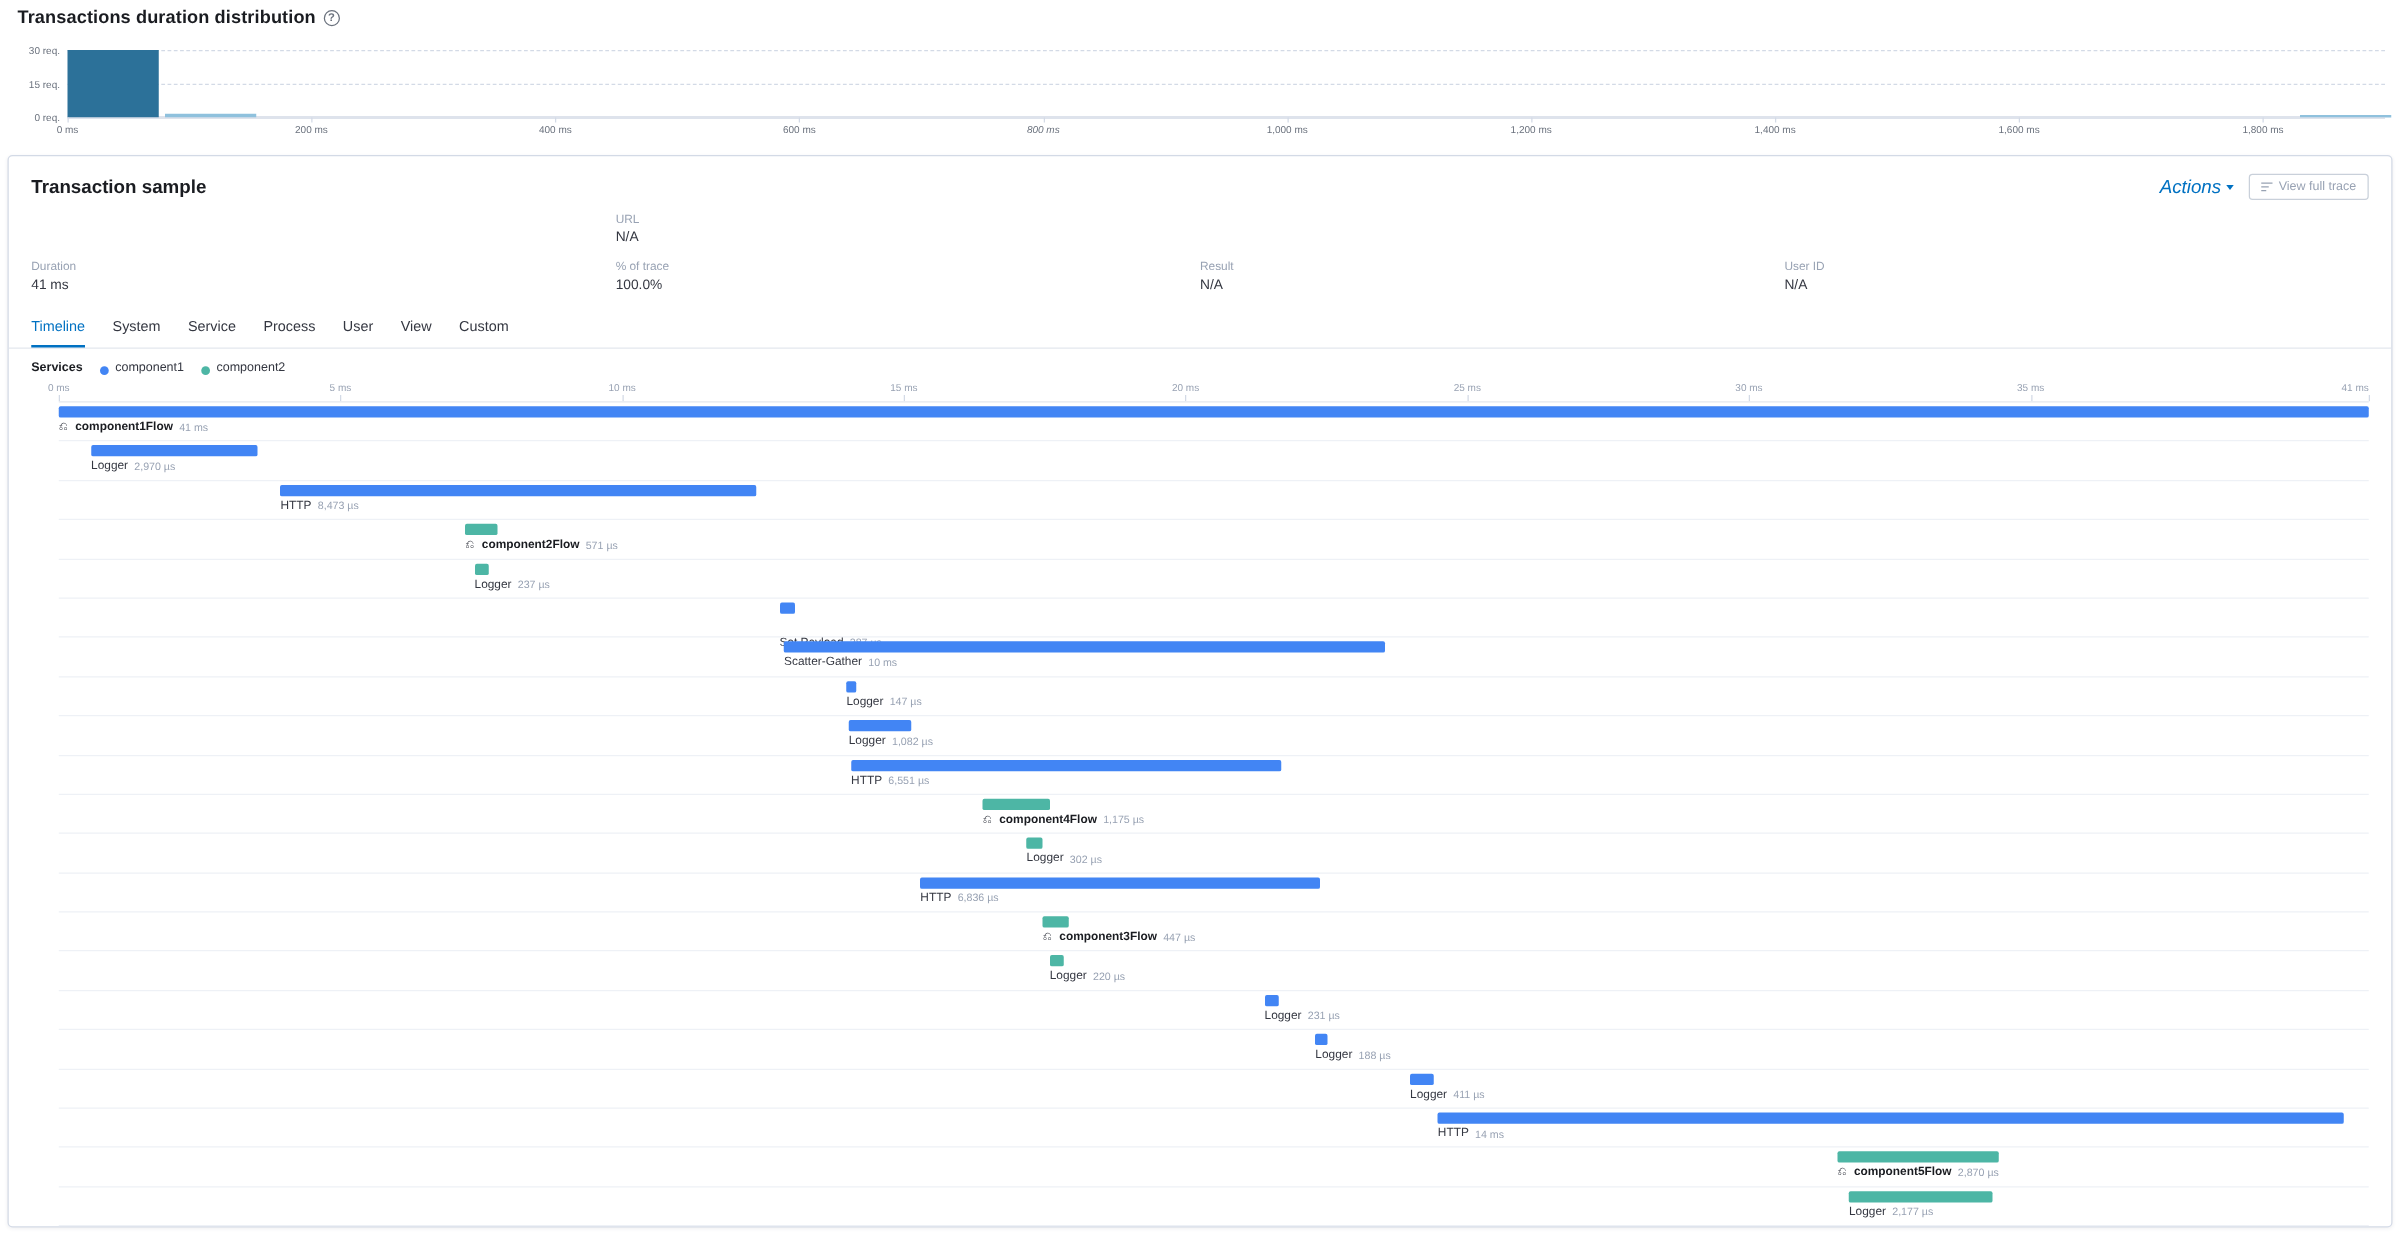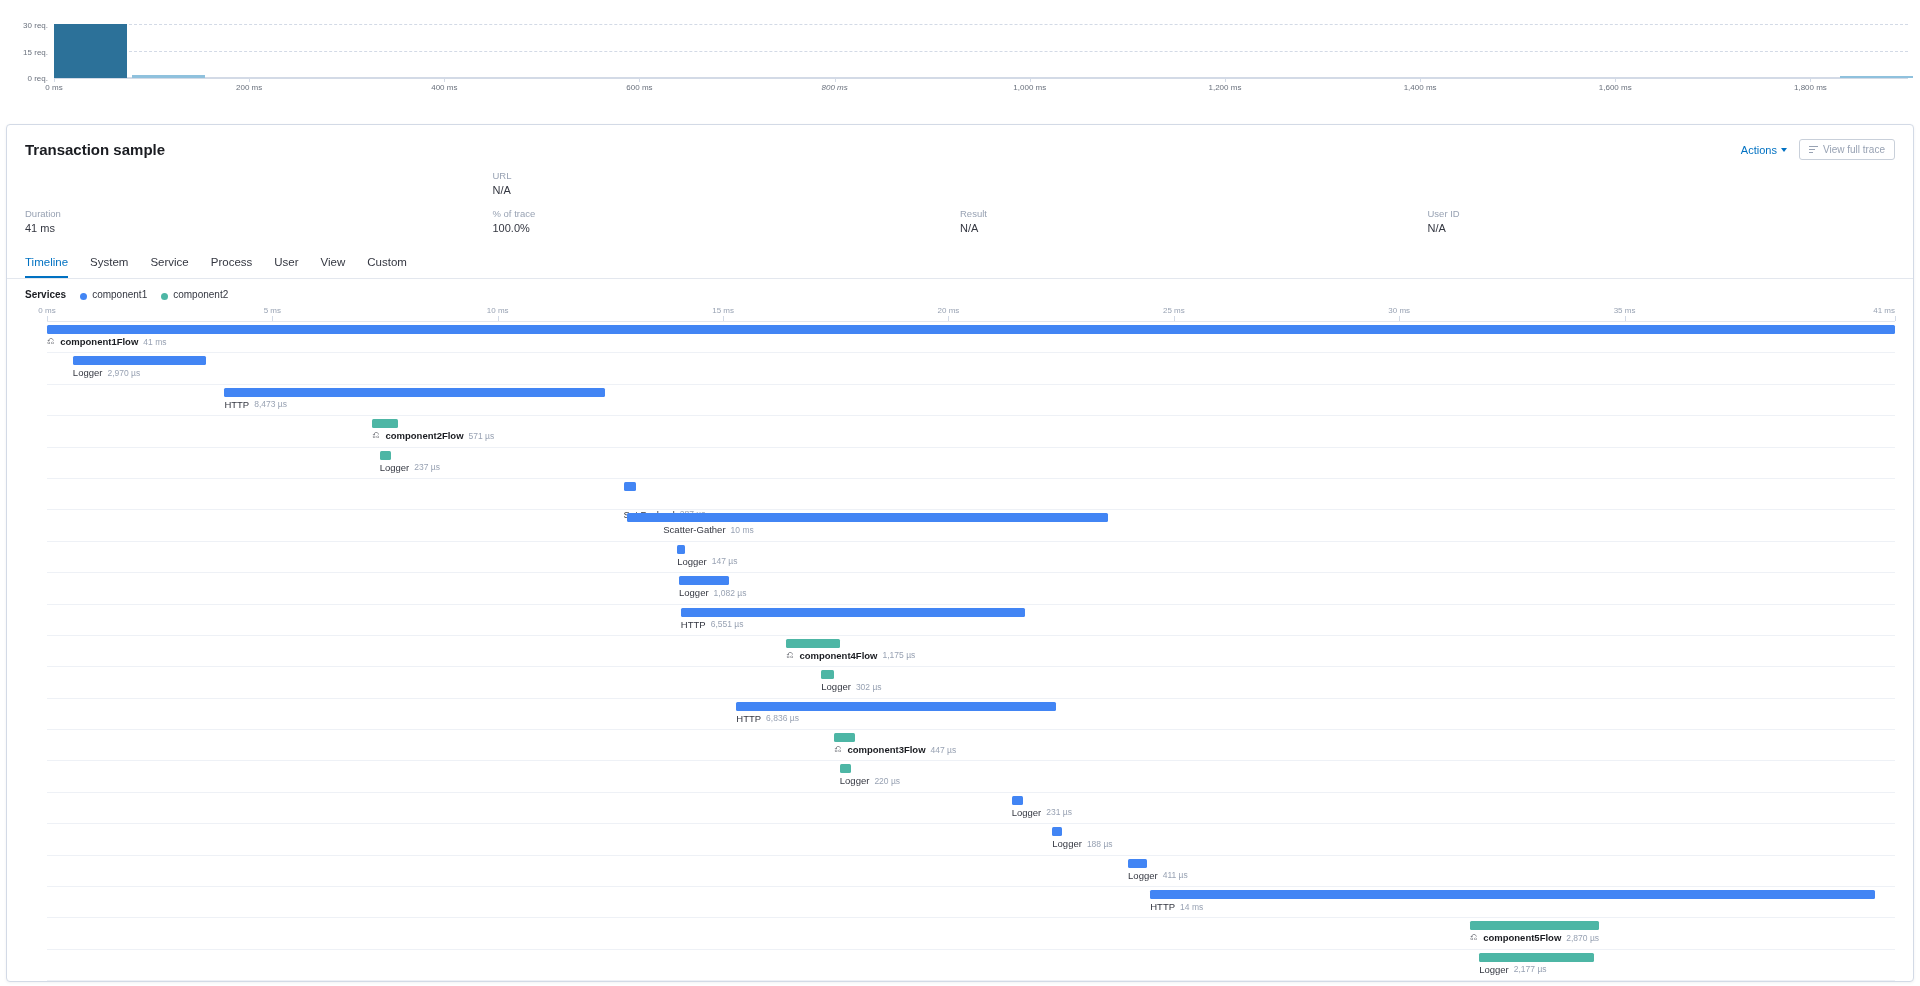--- a/index.html
+++ b/index.html
@@ -48,22 +48,23 @@
     box-shadow: 0 1px 3px rgba(50,60,85,.07);
     overflow: hidden;
   }
   #panel-head {
     display: flex; align-items: center; justify-content: space-between;
     padding: 14px 18px 0 18px;
   }
   #panel-title { font-size: 15px; font-weight: 700; color: #1a1c21; }
   #head-actions { display: flex; align-items: center; gap: 12px; }
   #actions-btn {
-    font-size: 11px; color: #0071c2; display: flex; align-items: center; gap: 4px;
+    font-size: 15px; color: #0071c2; display: flex; align-items: center; gap: 4px;
     cursor: pointer;
+    font-style: italic;
   }
   .caret { width: 0; height: 0; border-left: 3px solid transparent; border-right: 3px solid transparent; border-top: 4px solid #0071c2; }
   #fullbtn {
     border: 1px solid #c9d0da; border-radius: 3px; padding: 4px 9px;
     font-size: 10px; color: #98a2b3; display: flex; align-items: center; gap: 5px;
     background: #fff; cursor: pointer;
   }
   .list-icon { display: inline-block; width: 9px; }
   .list-icon i { display: block; height: 1px; background: #98a2b3; margin: 2px 0; }
   .list-icon i:nth-child(2) { width: 70%; }
@@ -104,20 +105,24 @@
   .span-meta { position: absolute; top: 14px; display: flex; align-items: center; gap: 5px; white-space: nowrap; }
   .span-name { font-size: 9.5px; color: #343741; }
   .span-name.tx { font-weight: 700; color: #1a1c21; }
   .span-dur { font-size: 8.5px; color: #98a2b3; }
   .tx-icon { font-size: 9px; color: #343741; margin-right: 1px; }
 </style>
 </head>
 <body>
 
 <div id="dist-section">
+  <div id="dist-title-row">
+    <span id="dist-title">Transactions duration distribution</span>
+    <span class="help-icon">?</span>
+  </div>
 
   <div id="chart-wrap">
     <div id="chart-plot">
         <div class="ygrid" style="bottom: 0%; border-top-style: solid;">
           <div class="ylabel">0 req.</div>
         </div>
         <div class="ygrid" style="bottom: 45.4545%;">
           <div class="ylabel">15 req.</div>
         </div>
         <div class="ygrid" style="bottom: 90.9091%;">
@@ -285,21 +290,21 @@
         </div>
         <div class="span-row">
           <div class="span-bar" style="left: 31.2%; width: 0.7%; background: rgb(66, 133, 244);"></div>
           <div class="span-meta" style="left: 31.2%; margin-top: 16px;">
             <span class="span-name">Set Payload</span>
             <span class="span-dur">287 µs</span>
           </div>
         </div>
         <div class="span-row">
           <div class="span-bar" style="left: 31.4%; width: 26%; background: rgb(66, 133, 244);"></div>
-          <div class="span-meta" style="left: 31.4%; margin-left: 36px;">
+          <div class="span-meta" style="left: 31.4%;">
             <span class="span-name">Scatter-Gather</span>
             <span class="span-dur">10 ms</span>
           </div>
         </div>
         <div class="span-row">
           <div class="span-bar" style="left: 34.1%; width: 0.4%; background: rgb(66, 133, 244);"></div>
           <div class="span-meta" style="left: 34.1%;">
             <span class="span-name">Logger</span>
             <span class="span-dur">147 µs</span>
           </div>

